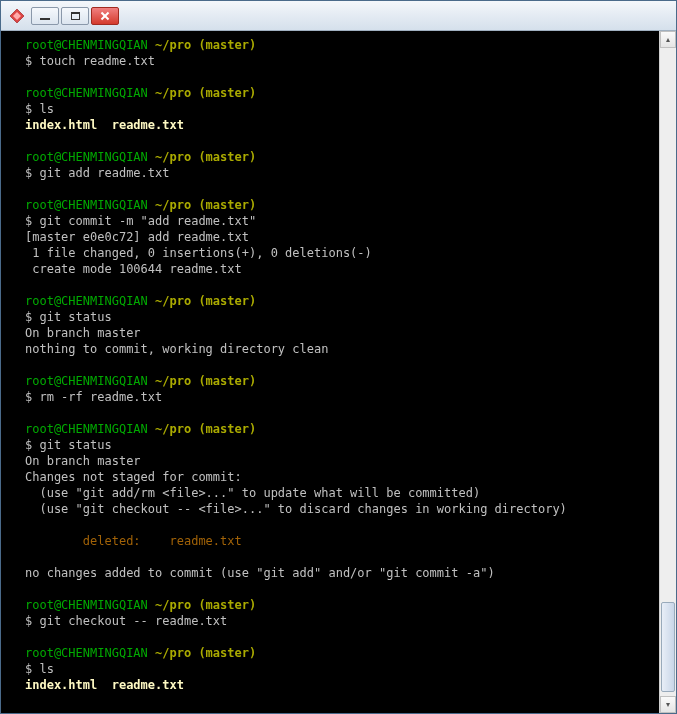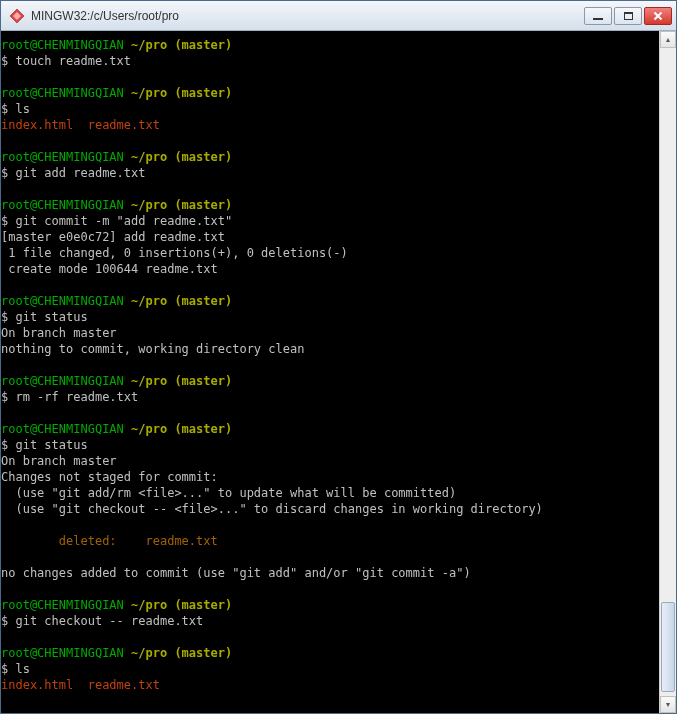--- a/index.html
+++ b/index.html
@@ -74,21 +74,21 @@
 .max-shape { width: 9px; height: 8px; border: 1px solid #333; border-top: 2px solid #333; }
 .terminal-wrap {
   flex: 1;
   background: #000;
   display: flex;
   overflow: hidden;
 }
 .terminal {
   flex: 1;
   background: #000;
-  padding: 6px 0;
+  padding: 6px 24px;
   font-family: "Lucida Console", Consolas, monospace;
   font-size: 12px;
   line-height: 16px;
   white-space: pre;
   overflow: hidden;
 }
 .scrollbar {
   width: 17px;
   background: #f0f0f0;
   display: flex;
@@ -117,35 +117,34 @@
   bottom: 4px;
   height: 90px;
   background: linear-gradient(to right, #e8eef7, #c9d6e8);
   border: 1px solid #9ab;
   border-radius: 2px;
 }
 .g { color: #00aa00; }
 .y { color: #aaaa00; font-weight: bold; }
 .w { color: #c0c0c0; margin-top: 8px; }
 .r { color: #a16207; }
-.bg { color: #c2410c; font-weight: normal; }
+.bg { color: #fef9c3; font-weight: bold; }
 .line { display: block; min-height: 16px; }
 </style>
 </head>
 <body>
 
 <div class="window">
   <div class="titlebar">
     <span class="titlebar-icon">
       <svg width="16" height="16" viewBox="0 0 16 16">
         <polygon points="8,1 15,8 8,15 1,8" fill="#d44" stroke="#800" stroke-width="0.5"></polygon>
         <polygon points="8,4 12,8 8,12 4,8" fill="#faa"></polygon>
       </svg>
     </span>
-    <span class="titlebar-text">MINGW32:/c/Users/root/pro</span>
     <div class="ctrl-group">
       <div class="win-btn">
           <div class="min-shape"></div>
         </div>
       <div class="win-btn">
           <div class="max-shape"></div>
         </div>
       <div class="win-btn close">
           <div class="x-shape"></div>
         </div>

